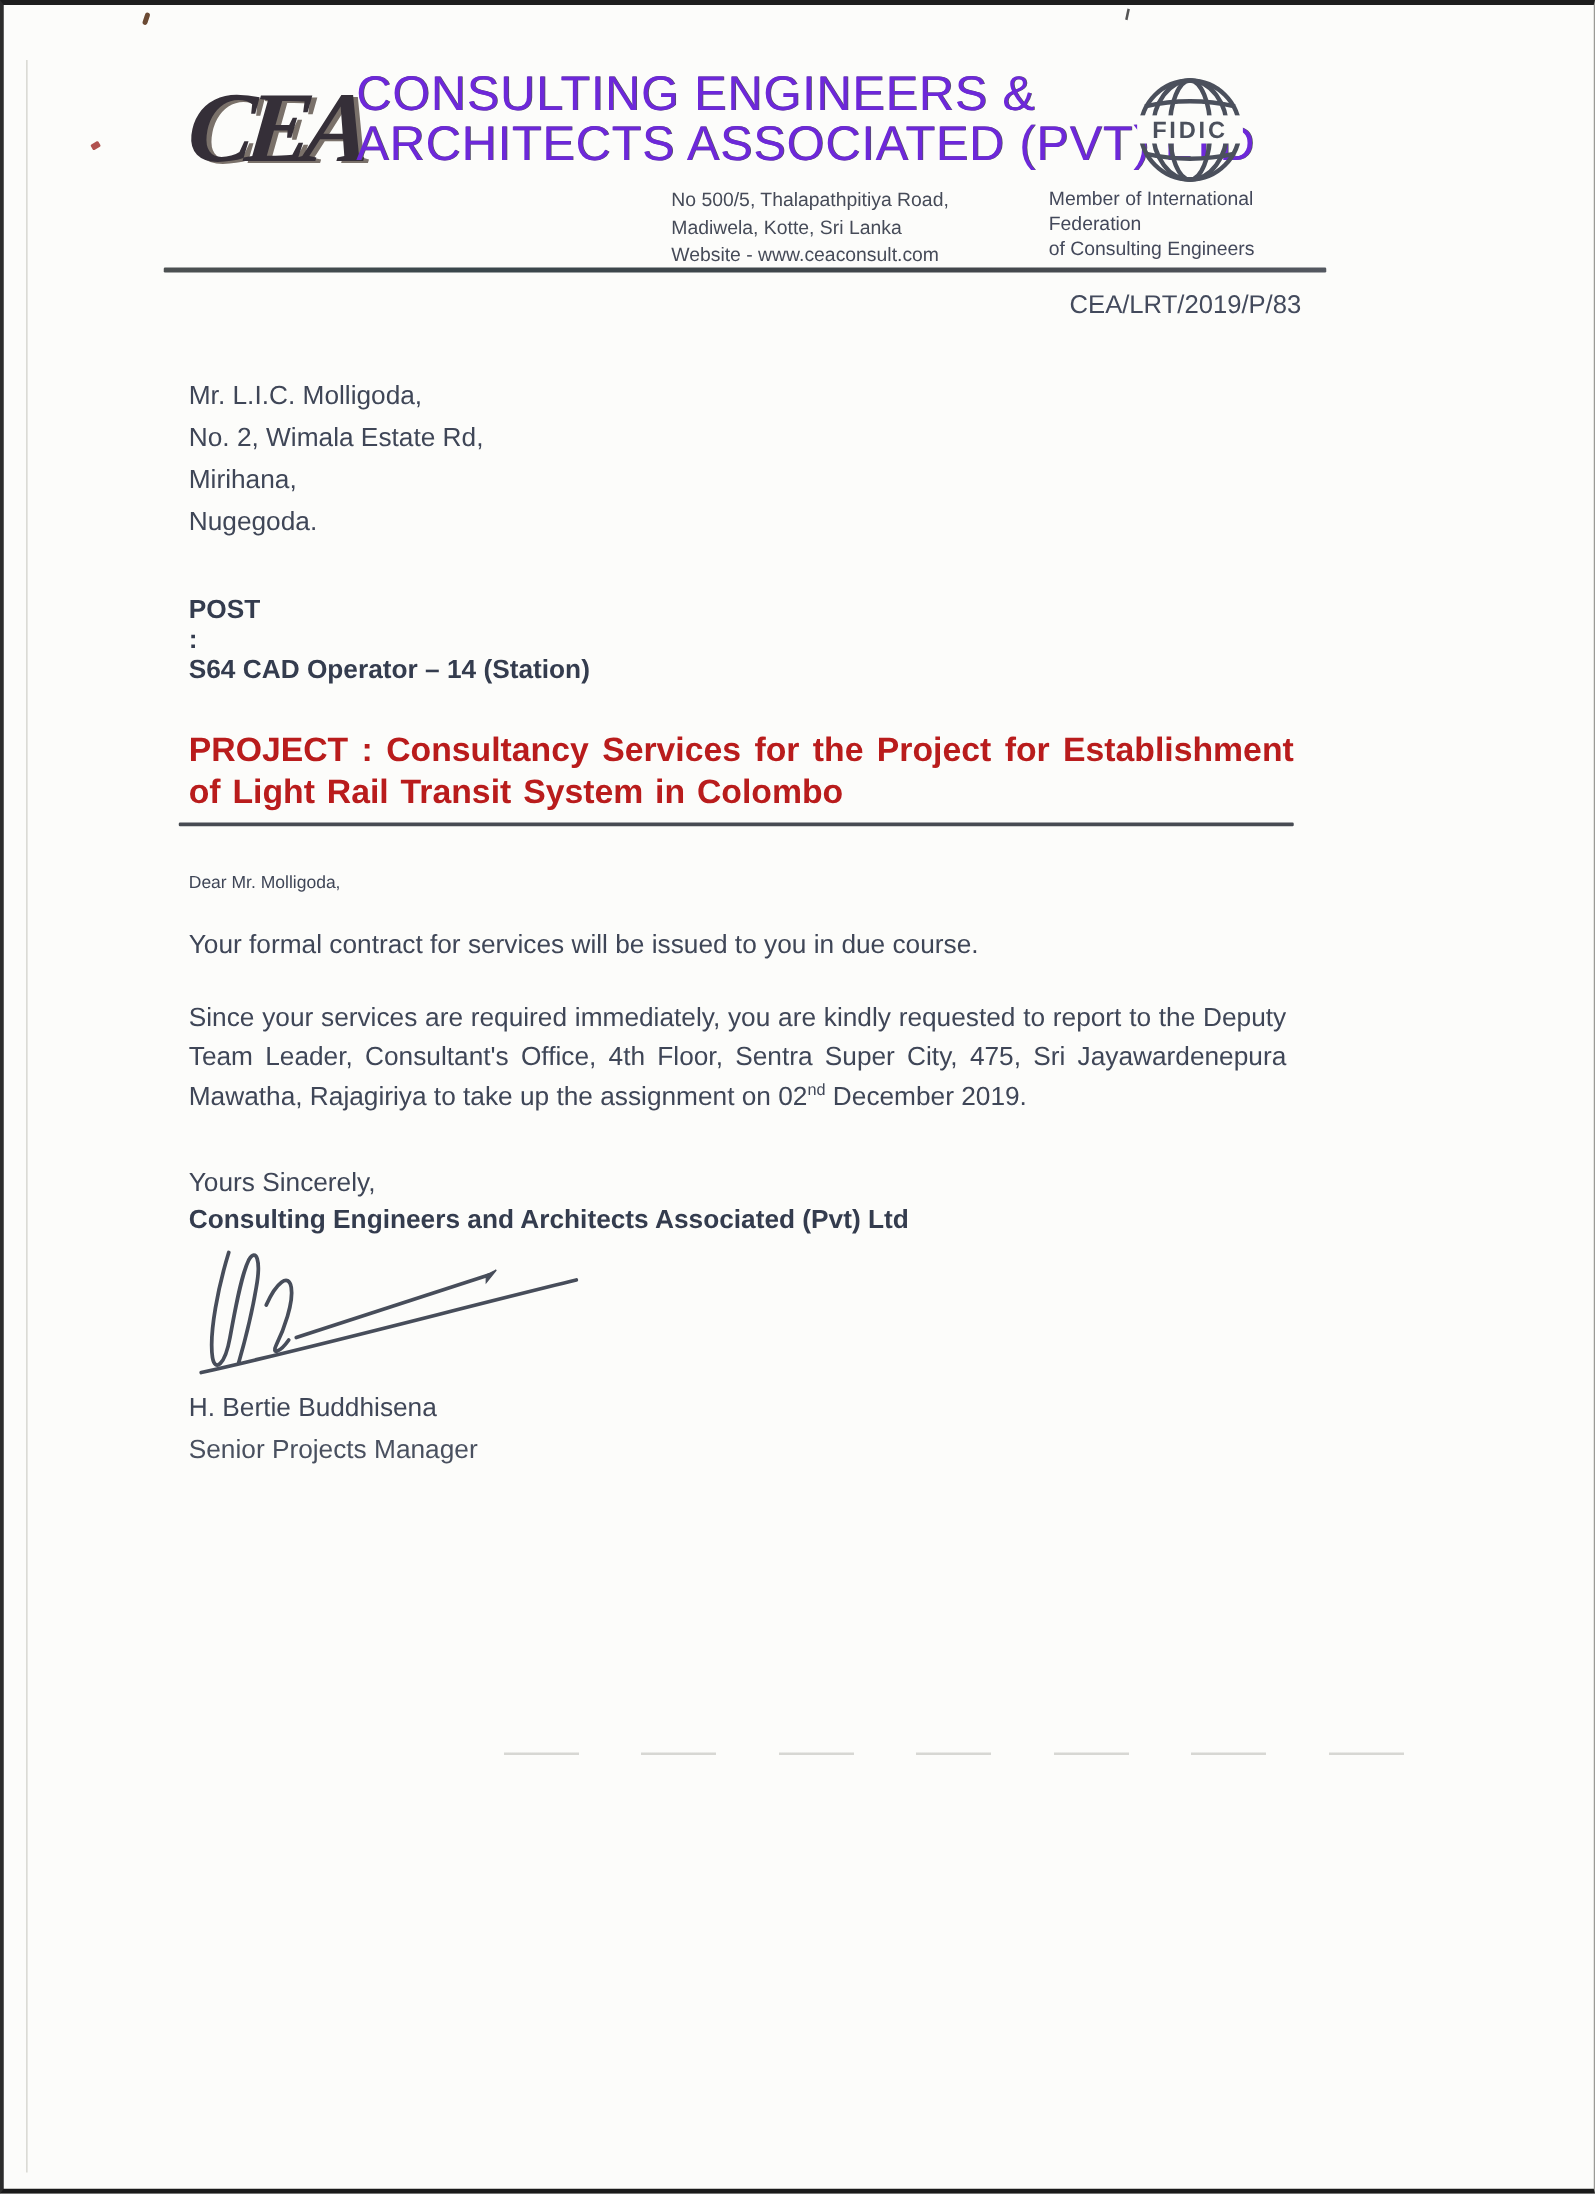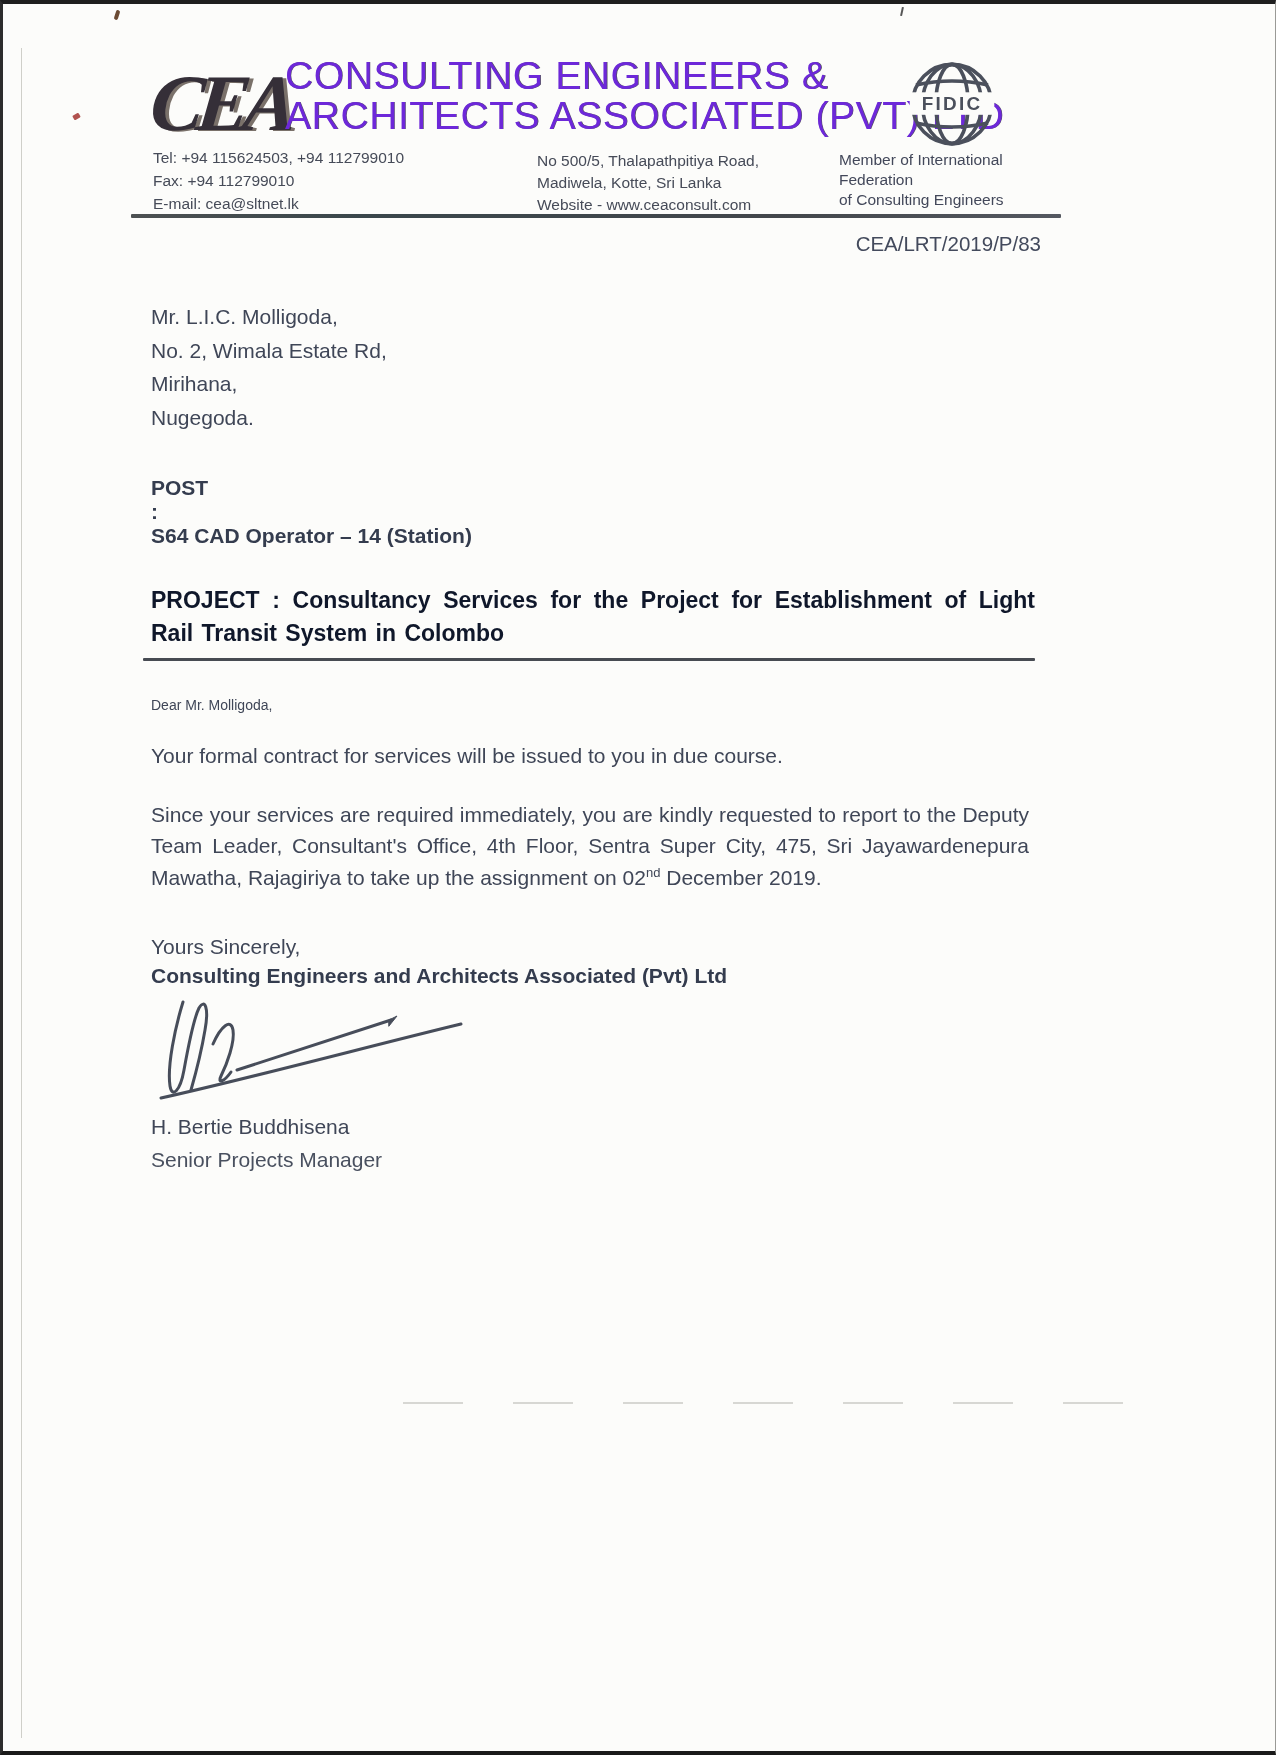--- a/index.html
+++ b/index.html
@@ -53,22 +53,22 @@
   .date-line{margin-top:18px;font-size:21px;}
   sup.sp{font-size:13px;vertical-align:super;line-height:0;}
 
   
   .recipient{margin-top:44px;font-size:21px;line-height:33.5px;}
 
   
   .post-row{margin-top:42px;font-size:21px;font-weight:bold;color:#343c4e;display:flex;flex-direction:column;}
   .post-label{width:122px;}
   .post-colon{width:44px;}
-  .project-par{margin-top:36px;width:884px;font-size:23px;line-height:33px;
-    font-weight:bold;color:#0f172a;text-align:justify;word-spacing:2px;}
+  .project-par{margin-top:36px;width:884px;font-size:27px;line-height:33px;
+    font-weight:bold;color:#b91c1c;text-align:justify;word-spacing:2px;}
   .project-underline{margin-top:8px;margin-left:-8px;width:892px;height:3px;
     background:#474b52;border-radius:1px;}
 
   
   .salutation{margin-top:36px;font-size:14px;}
   .par{width:878px;font-size:21px;line-height:31.5px;text-align:justify;margin-top:27px;}
   .par b{color:#353d50;}
 
   
   .sincerely{margin-top:42px;font-size:21px;}
@@ -101,25 +101,20 @@
 
   <div class="letter">
 
     <div class="letterhead">
       <div class="cea-logo">
         <span>CEA</span>
       </div>
       <div class="company-names">
         <div>CONSULTING ENGINEERS &amp;</div>
         <div>ARCHITECTS ASSOCIATED (PVT) LTD</div>
-      </div>
-      <div class="contact-block">
-        <div>Tel:  +94 115624503, +94 112799010</div>
-        <div>Fax: +94 112799010</div>
-        <div>E-mail: cea@sltnet.lk</div>
       </div>
       <div class="address-block">
         <div>No 500/5, Thalapathpitiya Road,</div>
         <div>Madiwela, Kotte, Sri Lanka</div>
         <div>Website - www.ceaconsult.com</div>
       </div>
       <div class="fidic-wrap">
         <svg width="90" height="92" viewBox="0 0 100 100">
           <g stroke="#4b505c" fill="none" stroke-width="4">
             <circle cx="50" cy="50" r="44"></circle>

